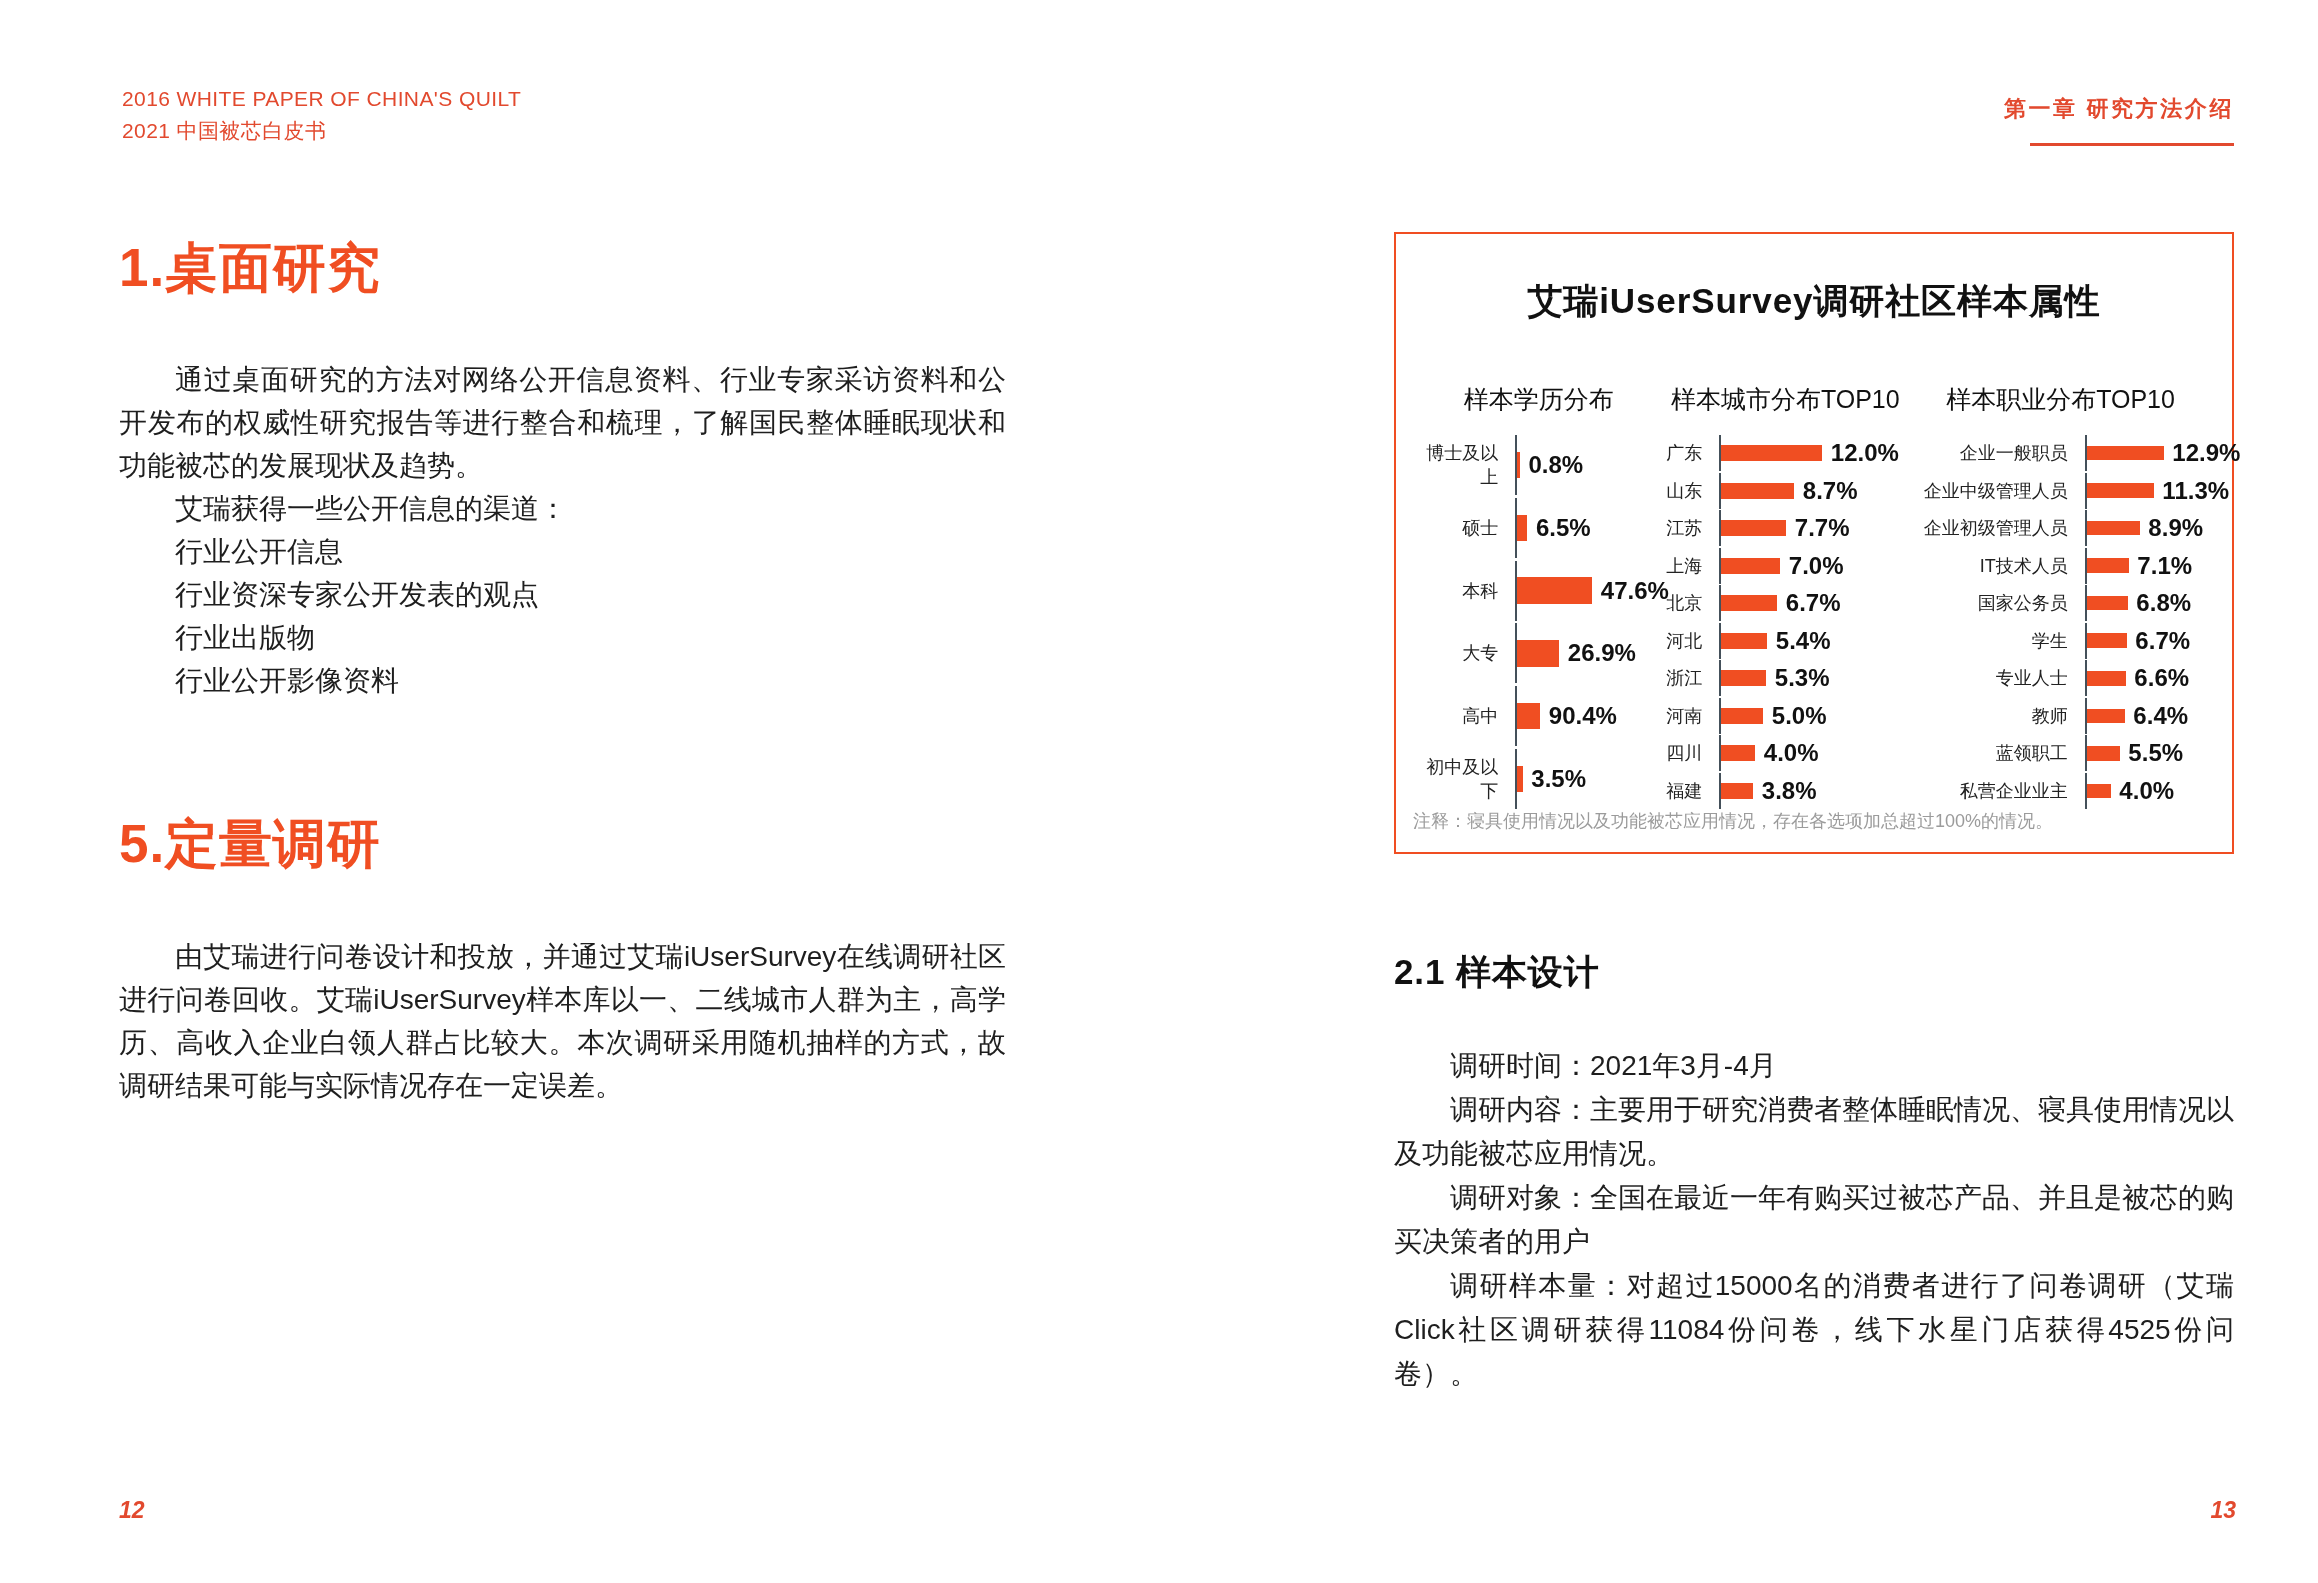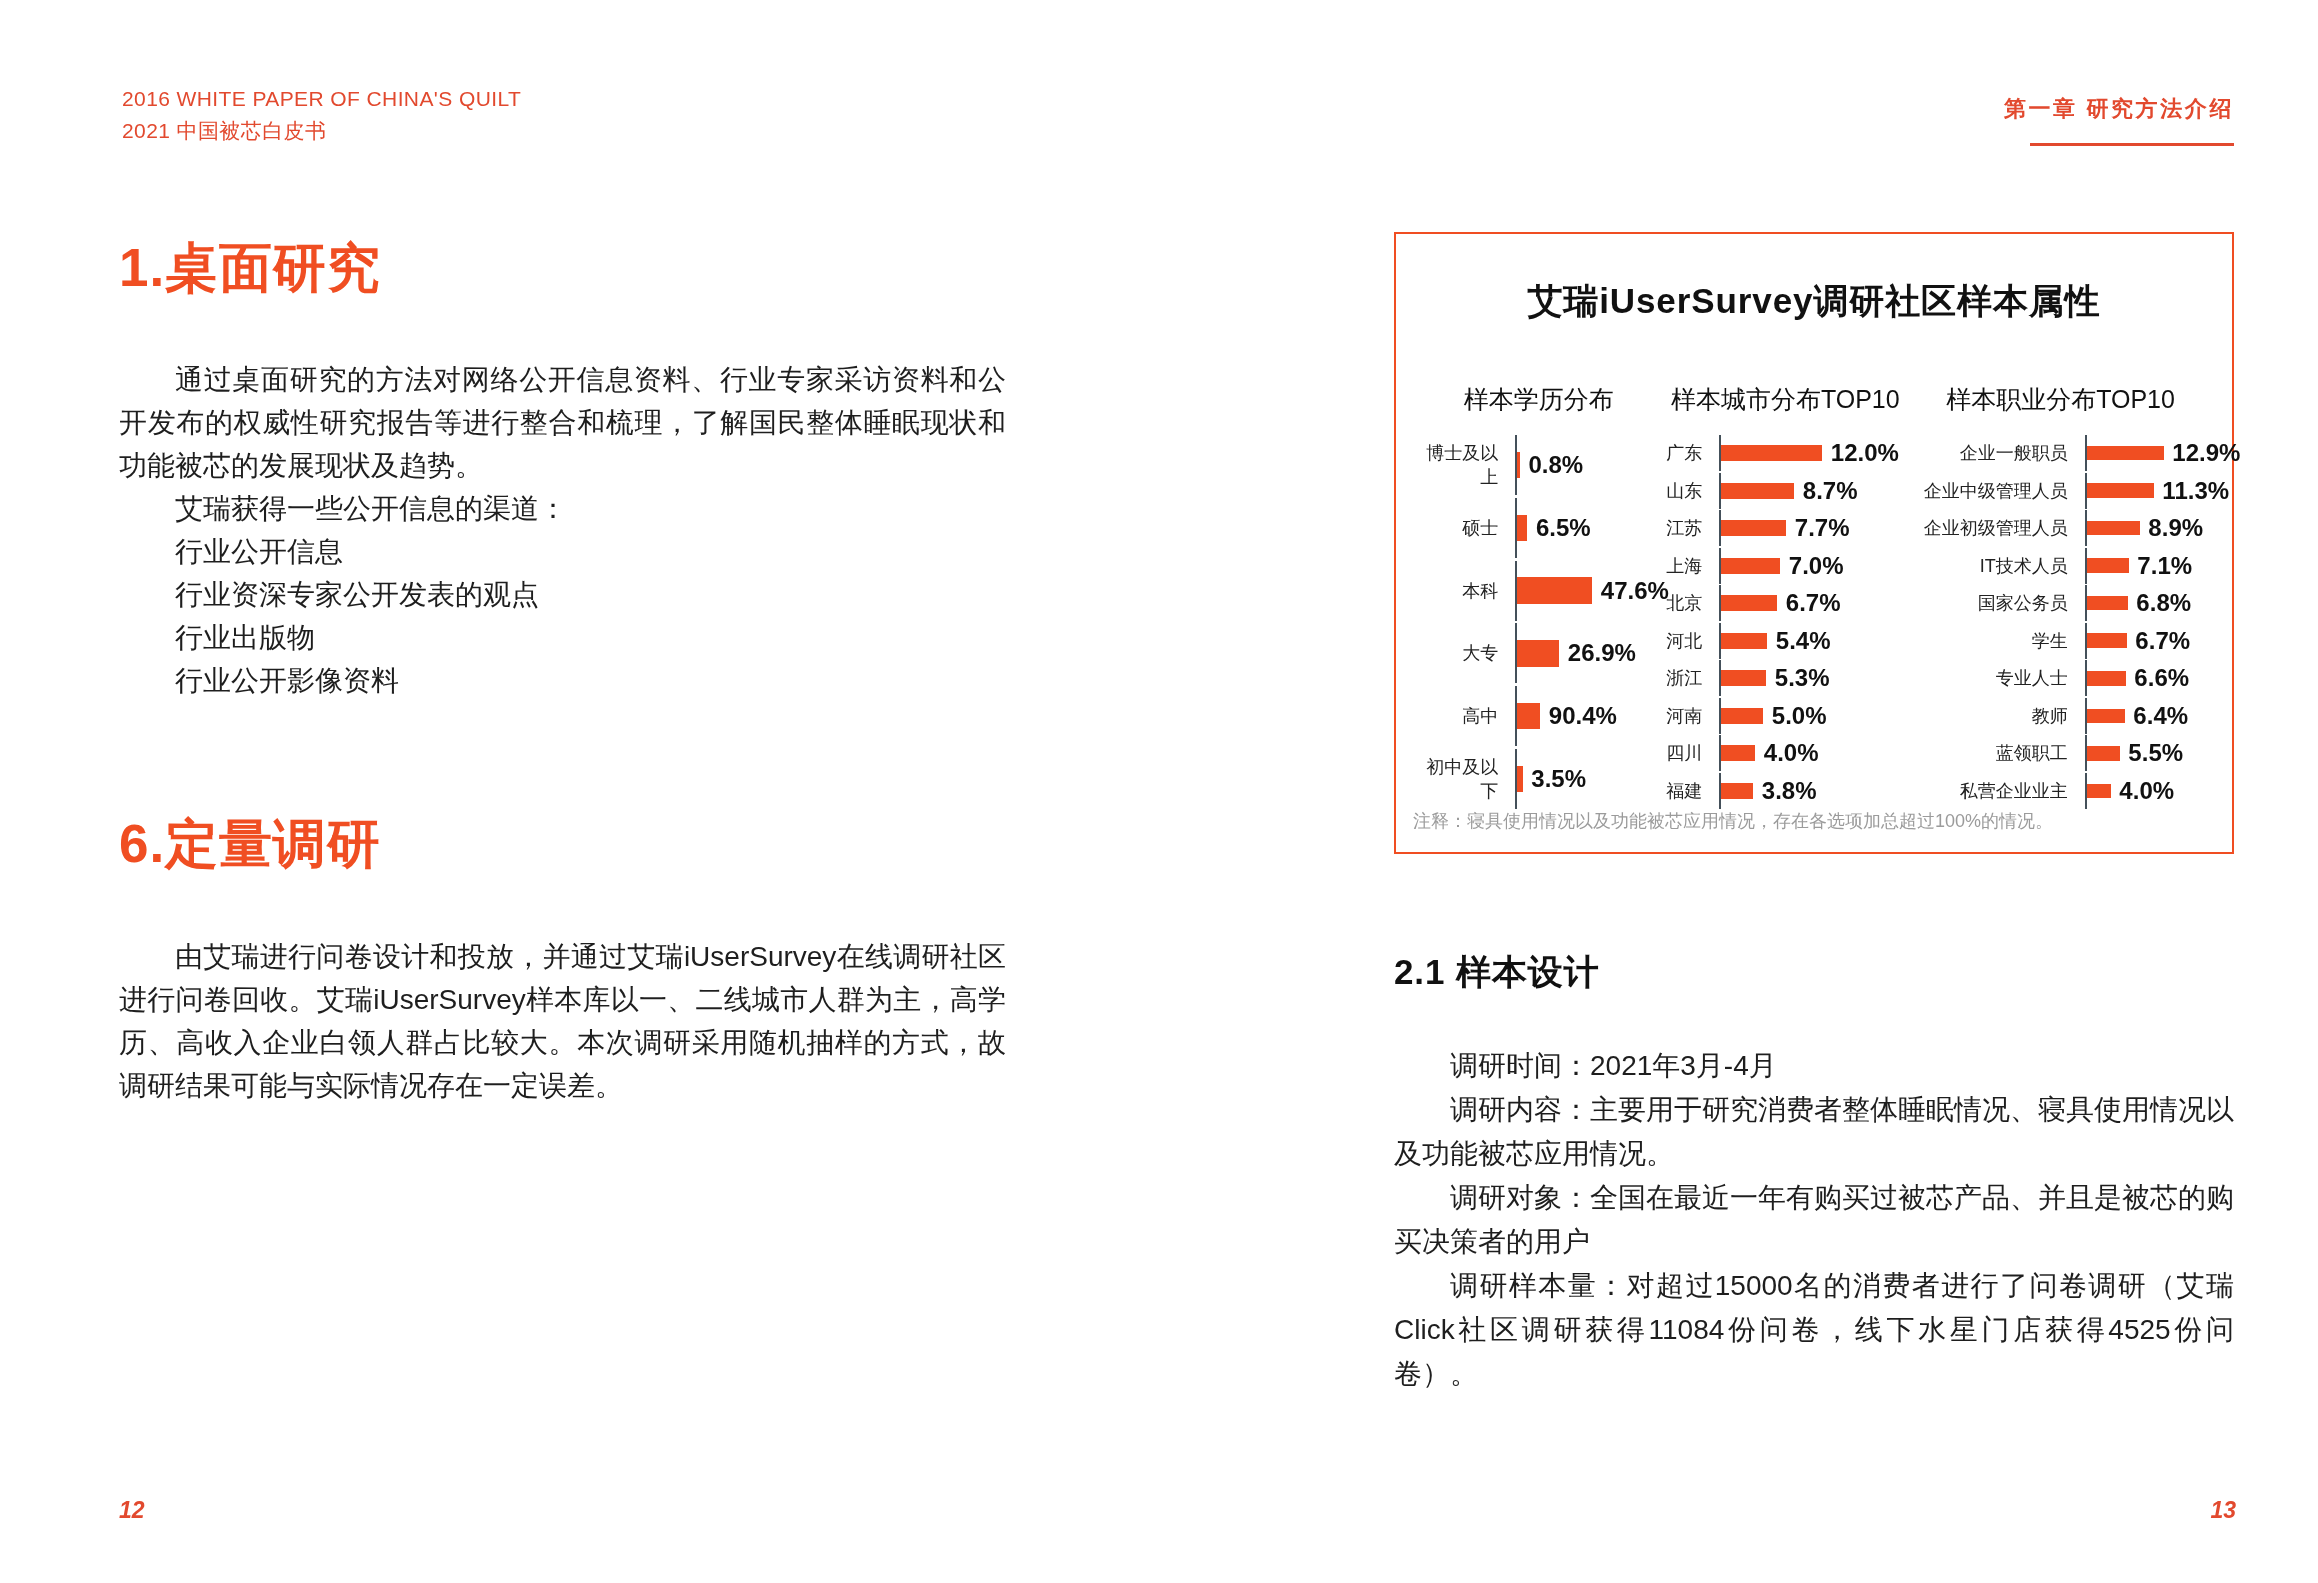--- a/index.html
+++ b/index.html
@@ -81,21 +81,21 @@
   <div class="left-col">
     <div class="sec-title first">1.桌面研究</div>
     <div class="body-text">
       <p>通过桌面研究的方法对网络公开信息资料、行业专家采访资料和公开发布的权威性研究报告等进行整合和梳理，了解国民整体睡眠现状和功能被芯的发展现状及趋势。</p>
       <p>艾瑞获得一些公开信息的渠道：</p>
       <p>行业公开信息</p>
       <p>行业资深专家公开发表的观点</p>
       <p>行业出版物</p>
       <p>行业公开影像资料</p>
     </div>
-    <div class="sec-title second">6.定量调研</div>
+    <div class="sec-title second">5.定量调研</div>
     <div class="body-text">
       <p>由艾瑞进行问卷设计和投放，并通过艾瑞iUserSurvey在线调研社区进行问卷回收。艾瑞iUserSurvey样本库以一、二线城市人群为主，高学历、高收入企业白领人群占比较大。本次调研采用随机抽样的方式，故调研结果可能与实际情况存在一定误差。</p>
     </div>
   </div>
 
   <div class="chart-box">
     <div class="chart-title">艾瑞iUserSurvey调研社区样本属性</div>
     <div class="panel-headers">
       <span class="ph-0">样本学历分布</span>
       <span class="ph-1">样本城市分布TOP10</span>

